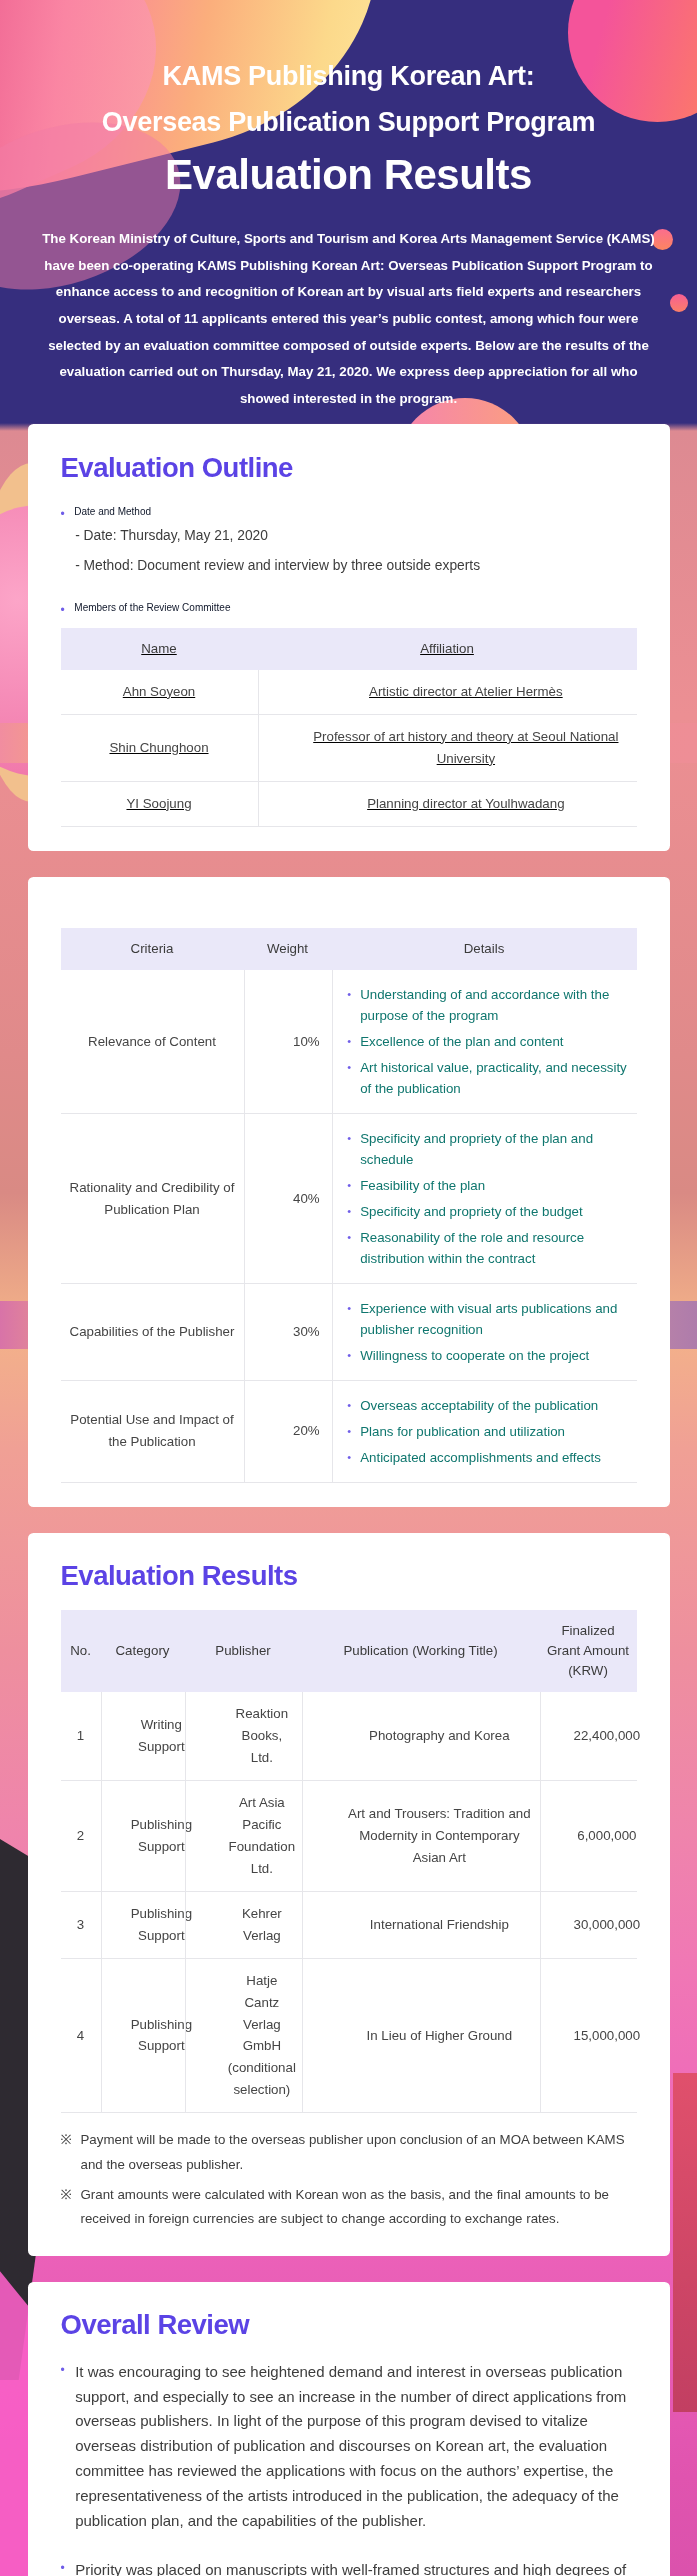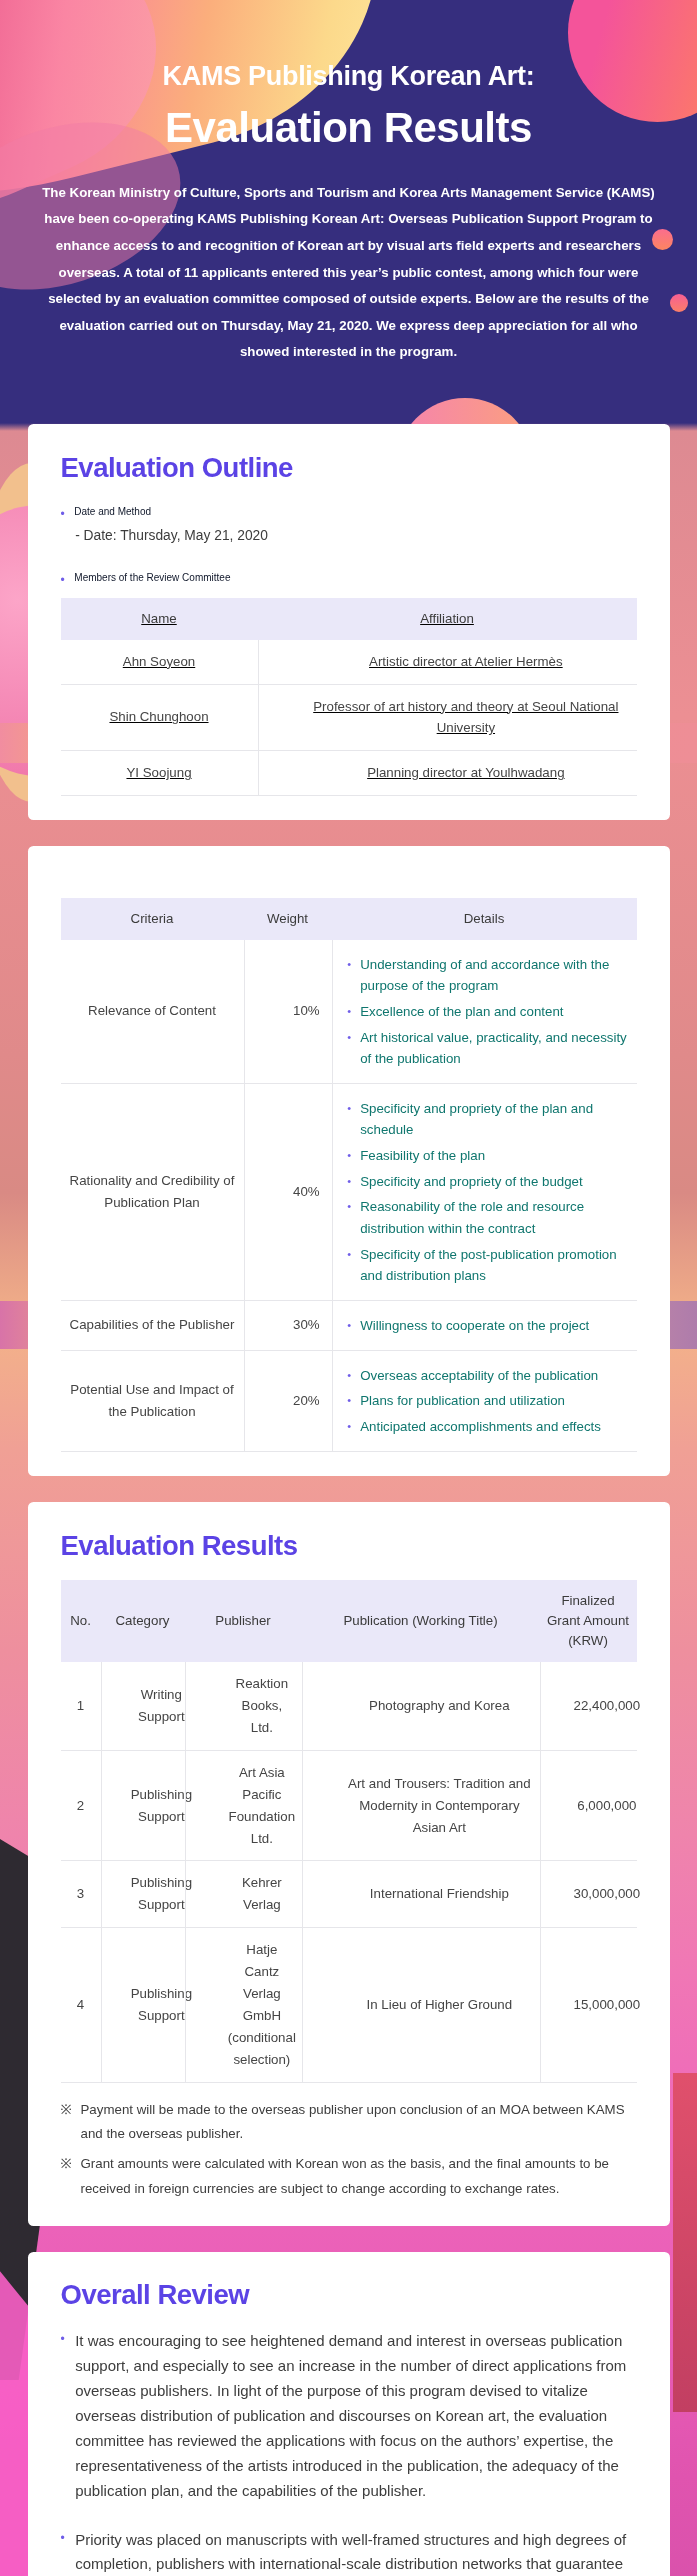--- a/index.html
+++ b/index.html
@@ -115,28 +115,30 @@
   <div class="shape band-mid"></div>
   <div class="shape band-results"></div>
   <div class="shape wedge-dark-left"></div>
   <div class="shape pink-left-bottom"></div>
   <div class="shape red-right-strip"></div>
 
 </div>
 
 <div class="header">
   <div class="title-line">KAMS Publishing Korean Art:</div>
+  <div class="title-line">Overseas Publication Support Program</div>
   <div class="title-big">Evaluation Results</div>
   <div class="intro">The Korean Ministry of Culture, Sports and Tourism and Korea Arts Management Service (KAMS) have been co-operating KAMS Publishing Korean Art: Overseas Publication Support Program to enhance access to and recognition of Korean art by visual arts field experts and researchers overseas. A total of 11 applicants entered this year’s public contest, among which four were selected by an evaluation committee composed of outside experts. Below are the results of the evaluation carried out on Thursday, May 21, 2020. We express deep appreciation for all who showed interested in the program.</div>
 </div>
 
 <div class="card">
   <div class="card-heading">Evaluation Outline</div>
   <div class="b-line">Date and Method</div>
   <div class="dash-line">- Date: Thursday, May 21, 2020</div>
+  <div class="dash-line">- Method: Document review and interview by three outside experts</div>
   <div class="spacer-18"></div>
   <div class="b-line">Members of the Review Committee</div>
   <div class="tbl committee">
     <div class="tr">
       <div class="th">Name</div>
       <div class="th">Affiliation</div>
     </div>
     <div class="tr">
       <div class="td">Ahn Soyeon</div>
       <div class="td bl">Artistic director at Atelier Hermès</div>
@@ -171,28 +173,28 @@
     </div>
 
     <div class="tr">
       <div class="td">Rationality and Credibility of Publication Plan</div>
       <div class="td bl">40%</div>
       <div class="td bl details">
         <div class="detail-item">Specificity and propriety of the plan and schedule</div>
         <div class="detail-item">Feasibility of the plan</div>
         <div class="detail-item">Specificity and propriety of the budget</div>
         <div class="detail-item">Reasonability of the role and resource distribution within the contract</div>
-        <div class="detail-item">Specificity of the post-publication promotion and distribution plans</div>
       </div>
     </div>
 
     <div class="tr">
       <div class="td">Capabilities of the Publisher</div>
       <div class="td bl">30%</div>
       <div class="td bl details">
+        <div class="detail-item">Experience with visual arts publications and publisher recognition</div>
         <div class="detail-item">Willingness to cooperate on the project</div>
       </div>
     </div>
 
     <div class="tr">
       <div class="td">Potential Use and Impact of the Publication</div>
       <div class="td bl">20%</div>
       <div class="td bl details">
         <div class="detail-item">Overseas acceptability of the publication</div>
         <div class="detail-item">Plans for publication and utilization</div>

